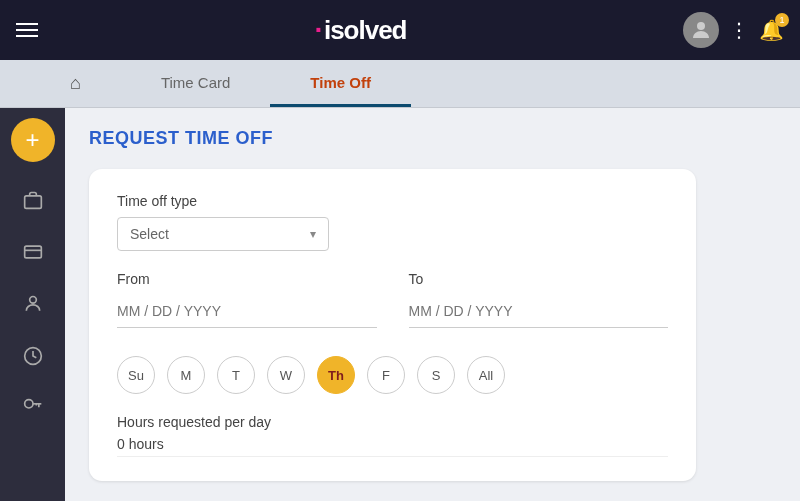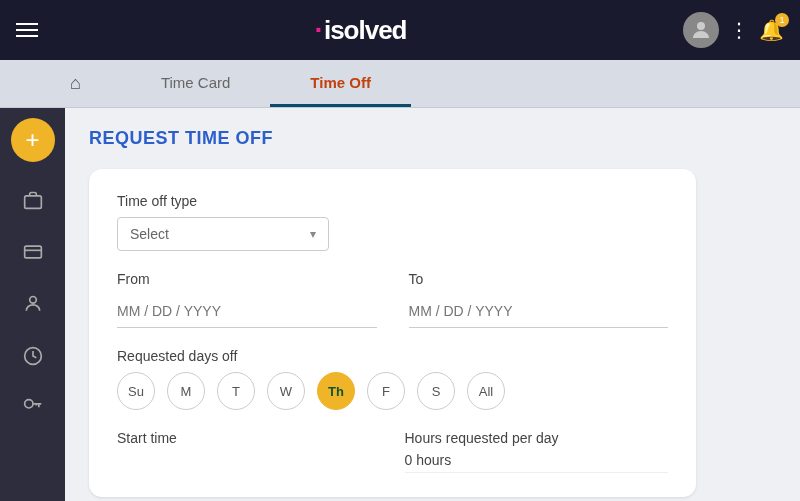--- a/index.html
+++ b/index.html
@@ -107,21 +107,21 @@
       padding: 8px 0; font-size: 14px; color: #aaa;
       width: 100%; outline: none; background: transparent;
     }
 
     .days-row { display: flex; gap: 12px; align-items: center; margin-top: 8px; }
     .day-circle {
       width: 38px; height: 38px; border-radius: 50%;
       border: 1px solid #ccc; display: flex; align-items: center; justify-content: center;
       font-size: 13px; color: #555; cursor: pointer; background: white;
     }
-    .day-circle.active { background: #f0b429; color: #14532d; border-color: #f0b429; font-weight: bold; }
+    .day-circle.active { background: #f0b429; color: #7f1d1d; border-color: #f0b429; font-weight: bold; }
 
     .bottom-row { display: flex; gap: 24px; margin-top: 20px; }
     .bottom-field { flex: 1; }
     .field-label { font-size: 14px; color: #444; margin-bottom: 6px; }
     .field-value { font-size: 14px; color: #444; border-bottom: 1px solid #eee; padding-bottom: 4px; }
 
     
     .right-panel { width: 80px; background: #eef0f4; }
   </style>
 </head>
@@ -222,38 +222,34 @@
           <label class="form-label">From</label>
           <input class="date-input" type="text" placeholder="MM / DD / YYYY" style="">
         </div>
         <div class="form-field">
           <label class="form-label">To</label>
           <input class="date-input" type="text" placeholder="MM / DD / YYYY" style="">
         </div>
       </div>
 
       <div class="form-field">
-        <label class="form-label">Requested days off</label>
         <div class="days-row" id="days-row">
         <div class="day-circle">Su</div>
             <div class="day-circle">M</div>
             <div class="day-circle">T</div>
             <div class="day-circle">W</div>
             <div class="day-circle active">Th</div>
             <div class="day-circle">F</div>
             <div class="day-circle">S</div>
             <div class="day-circle">All</div>
           </div>
       </div>
 
       <div class="bottom-row">
         <div class="bottom-field">
-          <div class="field-label">Start time</div>
-        </div>
-        <div class="bottom-field">
           <div class="field-label">Hours requested per day</div>
           <div class="field-value">0 hours</div>
         </div>
       </div>
 
     </div>
   </div>
 
   <div class="right-panel"></div>
 </div>

